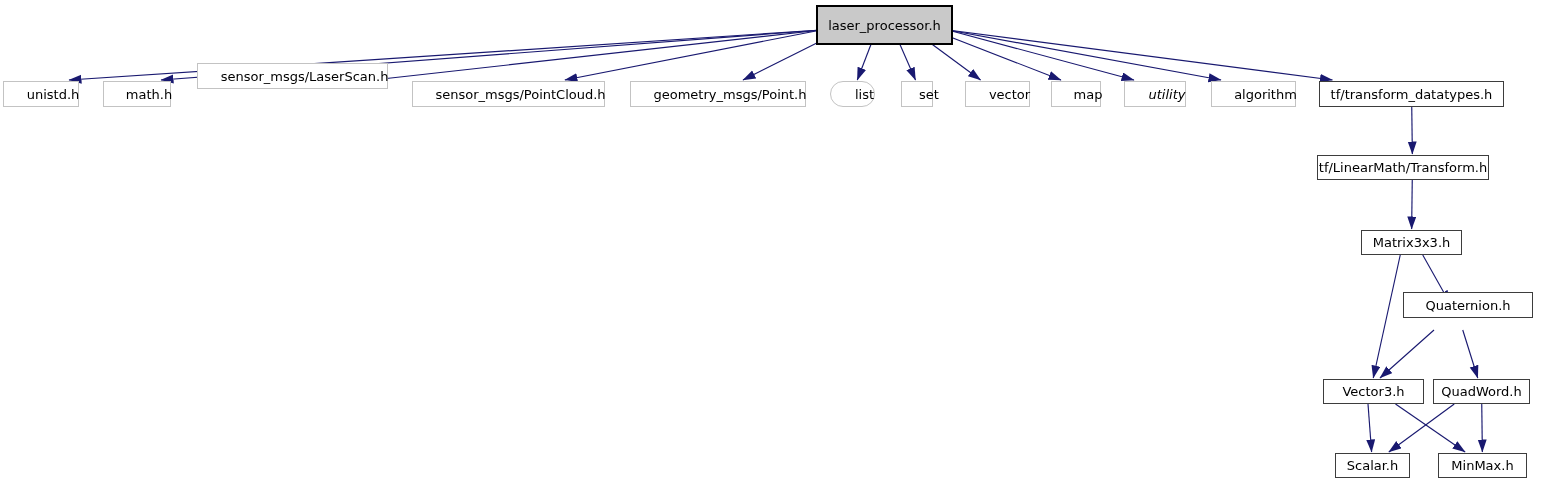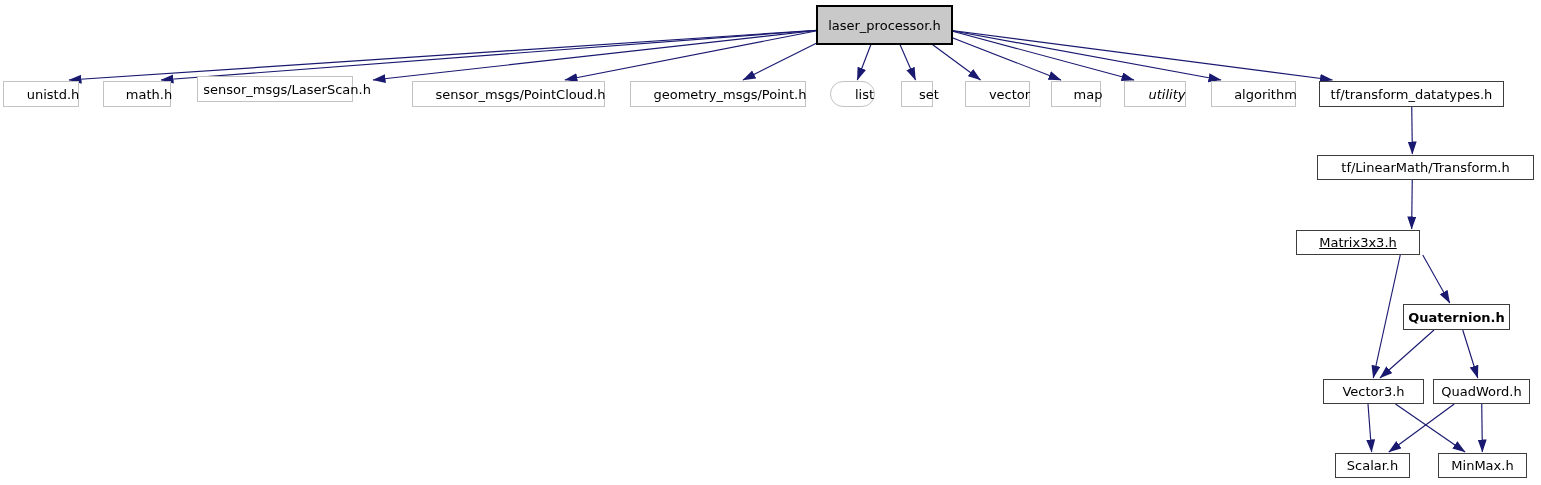--- a/index.html
+++ b/index.html
@@ -89,21 +89,21 @@
   <div id="graph-nodes">
       <div class="node root" style="left: 816px; top: 5px; width: 137px; height: 40px;">
         <span>laser_processor.h</span>
       </div>
       <div class="node plain" style="left: 3px; top: 81px; width: 76px; height: 26px;">
         <span>unistd.h</span>
       </div>
       <div class="node plain" style="left: 103px; top: 81px; width: 68px; height: 26px;">
         <span>math.h</span>
       </div>
-      <div class="node plain" style="left: 197px; top: 76px; width: 156px; height: 26px;">
+      <div class="node plain" style="left: 197px; top: 63px; width: 191px; height: 26px;">
         <span>sensor_msgs/LaserScan.h</span>
       </div>
       <div class="node plain" style="left: 412px; top: 81px; width: 193px; height: 26px;">
         <span>sensor_msgs/PointCloud.h</span>
       </div>
       <div class="node plain" style="left: 630px; top: 81px; width: 176px; height: 26px;">
         <span>geometry_msgs/Point.h</span>
       </div>
       <div class="node plain" style="left: 830px; top: 81px; width: 45px; height: 26px; border-radius: 13px;">
         <span>list</span>
@@ -119,27 +119,27 @@
       </div>
       <div class="node plain" style="left: 1124px; top: 81px; width: 62px; height: 26px; font-style: italic;">
         <span>utility</span>
       </div>
       <div class="node plain" style="left: 1211px; top: 81px; width: 85px; height: 26px;">
         <span>algorithm</span>
       </div>
       <div class="node linked" style="left: 1319px; top: 81px; width: 185px; height: 26px;">
         <span>tf/transform_datatypes.h</span>
       </div>
-      <div class="node linked" style="left: 1317px; top: 155px; width: 217px; height: 25px;">
+      <div class="node linked" style="left: 1317px; top: 155px; width: 172px; height: 25px;">
         <span>tf/LinearMath/Transform.h</span>
       </div>
-      <div class="node linked" style="left: 1296px; top: 230px; width: 124px; height: 25px; text-decoration: underline;">
+      <div class="node linked" style="left: 1361px; top: 230px; width: 101px; height: 25px;">
         <span>Matrix3x3.h</span>
       </div>
-      <div class="node linked" style="left: 1403px; top: 304px; width: 107px; height: 26px; font-weight: bold;">
+      <div class="node linked" style="left: 1403px; top: 292px; width: 130px; height: 26px;">
         <span>Quaternion.h</span>
       </div>
       <div class="node linked" style="left: 1323px; top: 379px; width: 101px; height: 25px;">
         <span>Vector3.h</span>
       </div>
       <div class="node linked" style="left: 1433px; top: 379px; width: 97px; height: 25px;">
         <span>QuadWord.h</span>
       </div>
       <div class="node linked" style="left: 1335px; top: 453px; width: 75px; height: 25px;">
         <span>Scalar.h</span>

